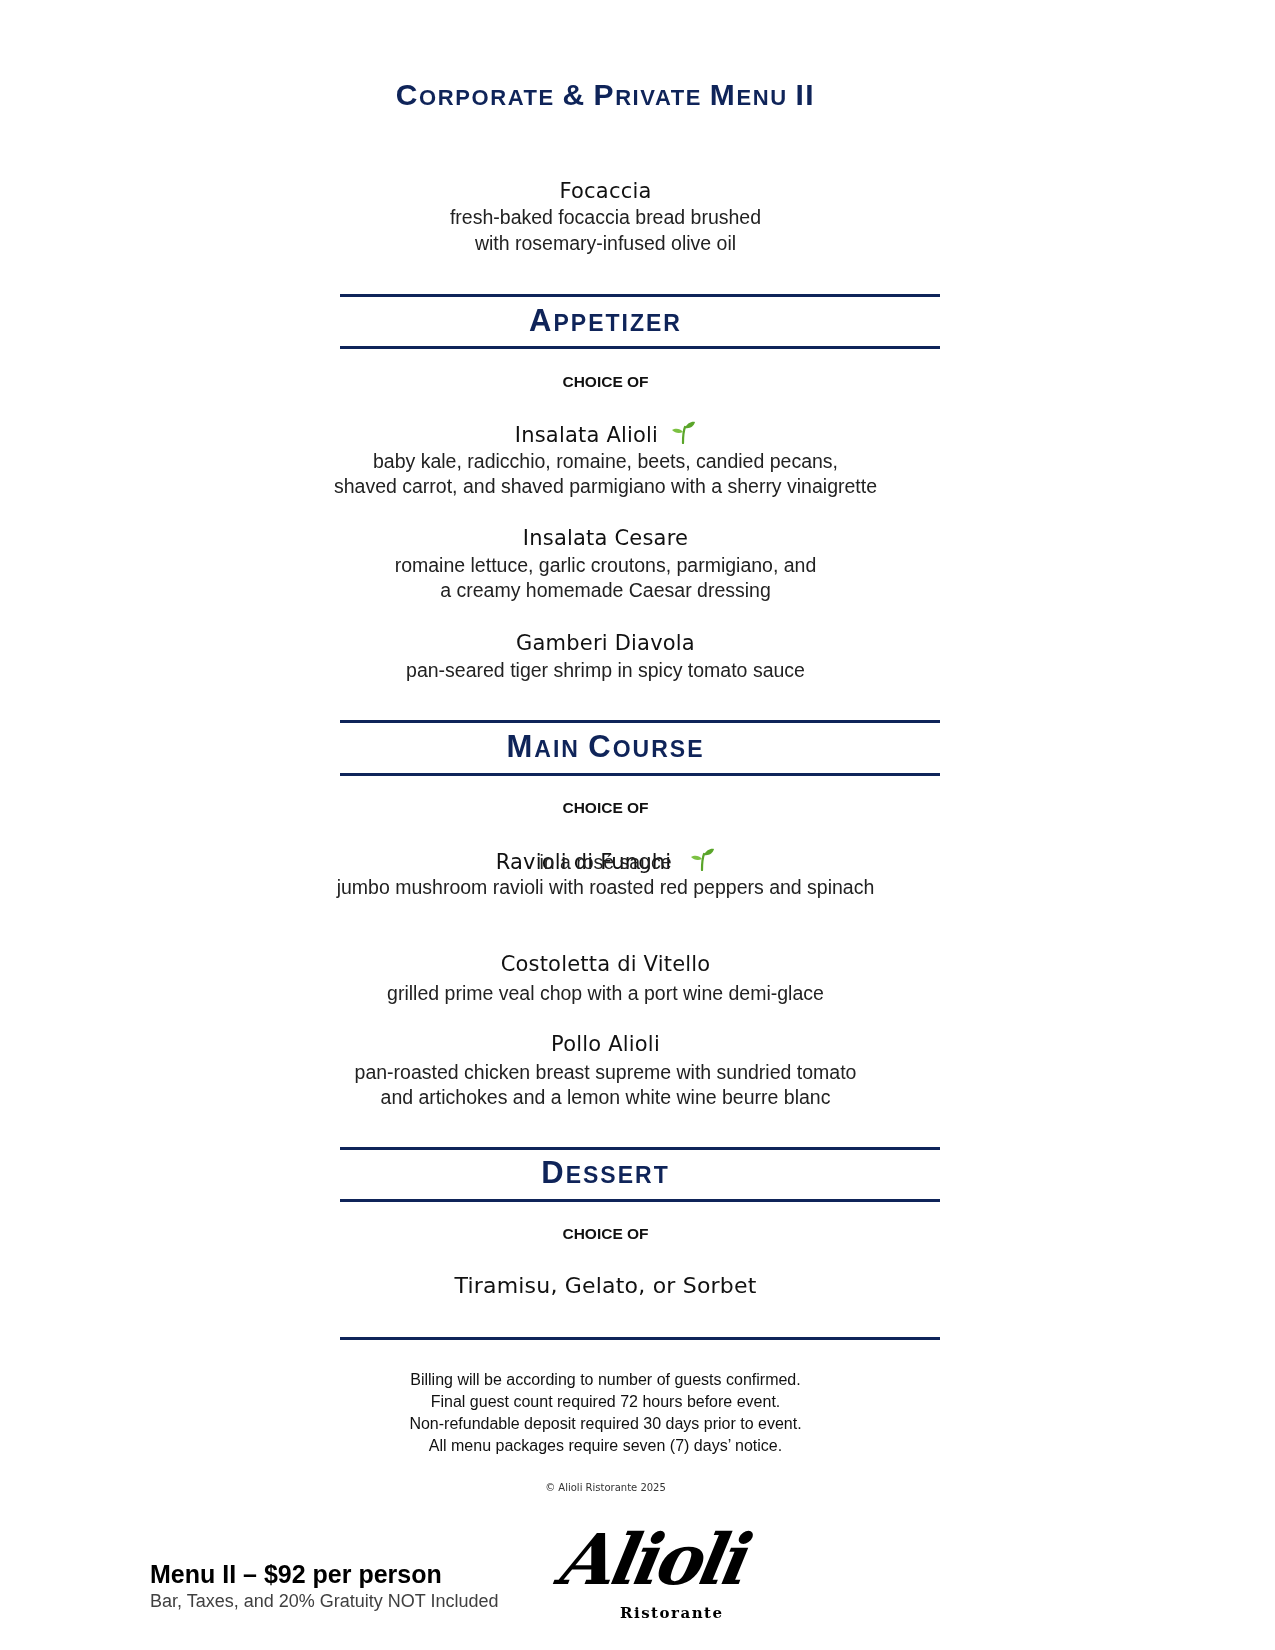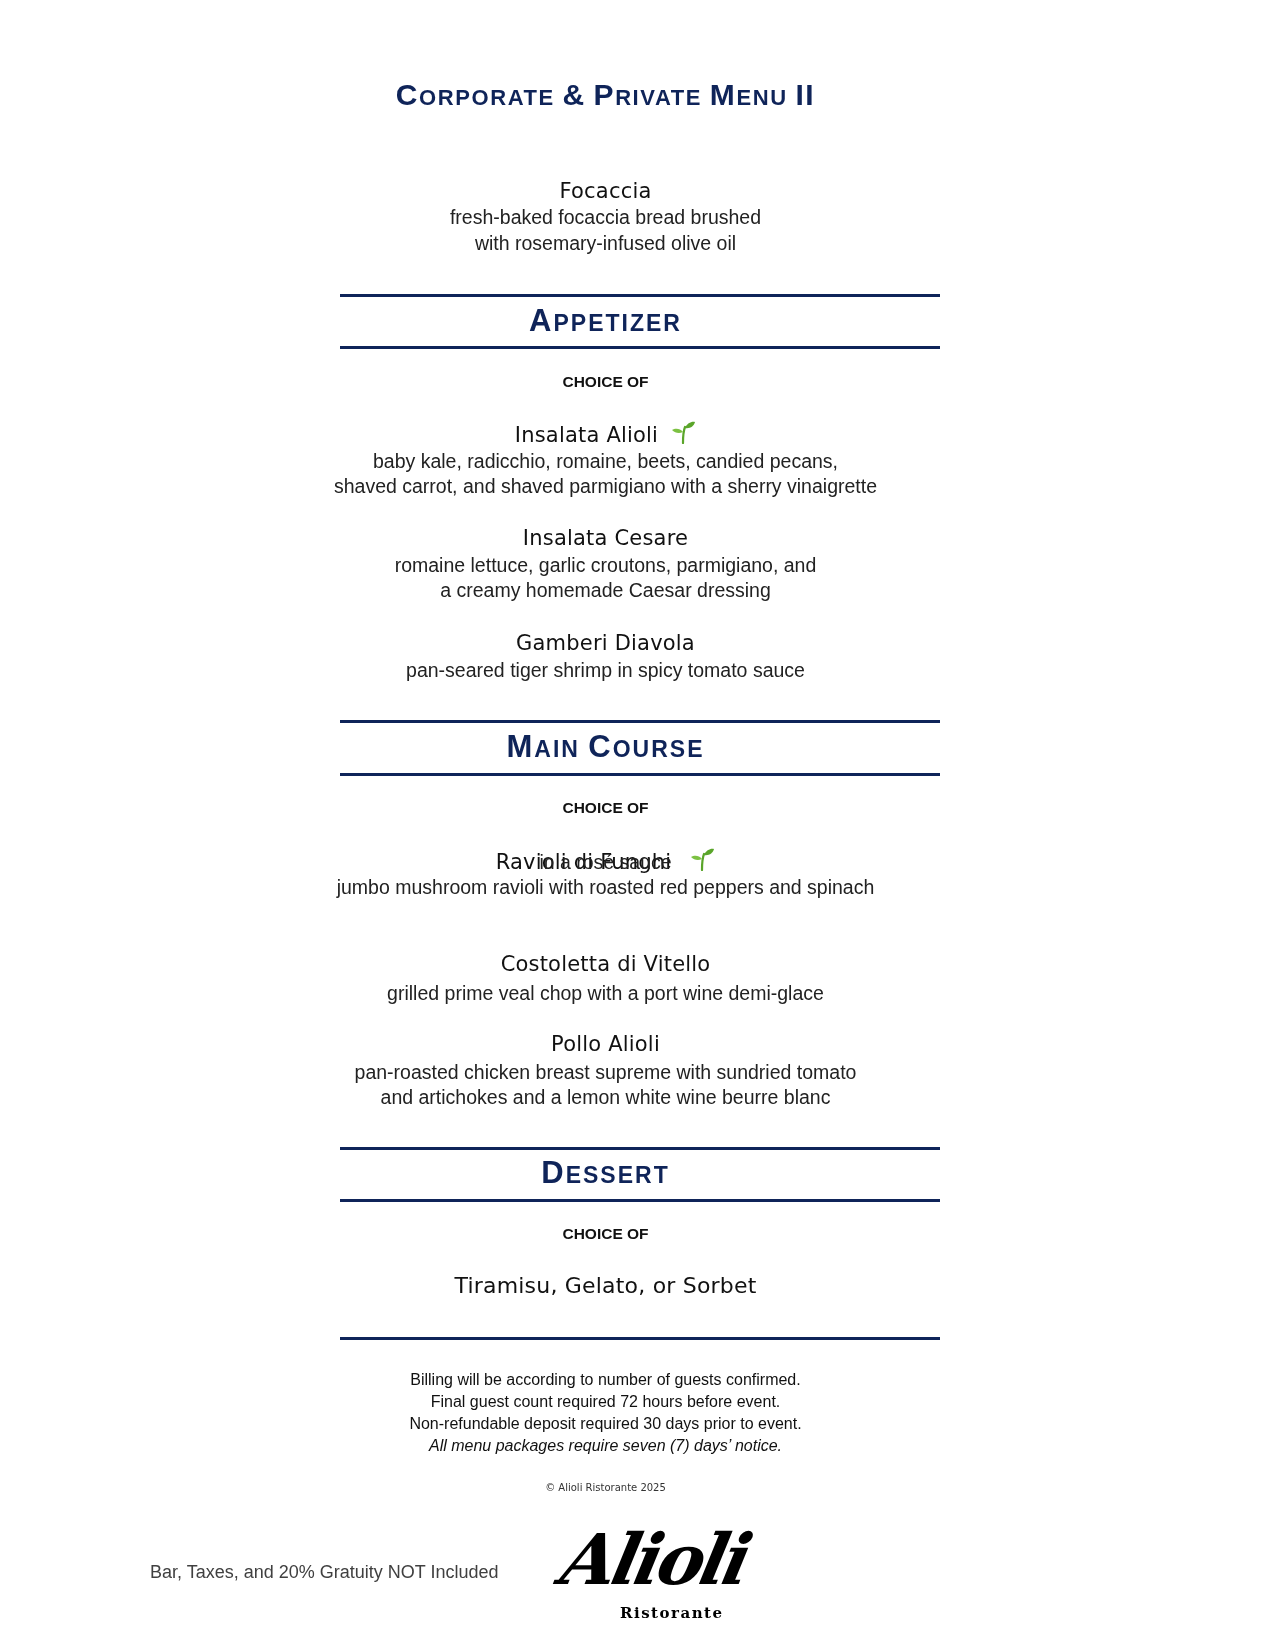--- a/index.html
+++ b/index.html
@@ -117,24 +117,25 @@
 </div>
 <div class="rule" style="top:1199px;"></div>
 <div class="abs choice" style="top:1225px;">CHOICE OF</div>
 <div class="abs item-name" style="top:1273px; font-size:22px;">Tiramisu, Gelato, or Sorbet</div>
 
 <div class="rule" style="top:1337px;"></div>
 
 <div class="abs policy" style="top:1369px;">Billing will be according to number of guests confirmed.</div>
 <div class="abs policy" style="top:1391px;">Final guest count required 72 hours before event.</div>
 <div class="abs policy" style="top:1413px;">Non-refundable deposit required 30 days prior to event.</div>
-<div class="abs policy" style="top:1435px;font-style:italic;">All menu packages require seven (7) days’ notice.</div>
+<div class="abs policy" style="top:1435px;">All menu packages require seven (7) days’ notice.</div>
 
 <div class="abs copyright" style="top:1482px;">© Alioli Ristorante 2025</div>
 
 <div class="price-block">
+  <div class="price">Menu II – $92 per person</div>
   <div class="price-note">Bar, Taxes, and 20% Gratuity NOT Included</div>
 </div>
 
 <div class="logo">
   <div class="logo-script">Alioli</div>
   <div class="logo-sub">Ristorante</div>
 </div>
 
 </body></html>

